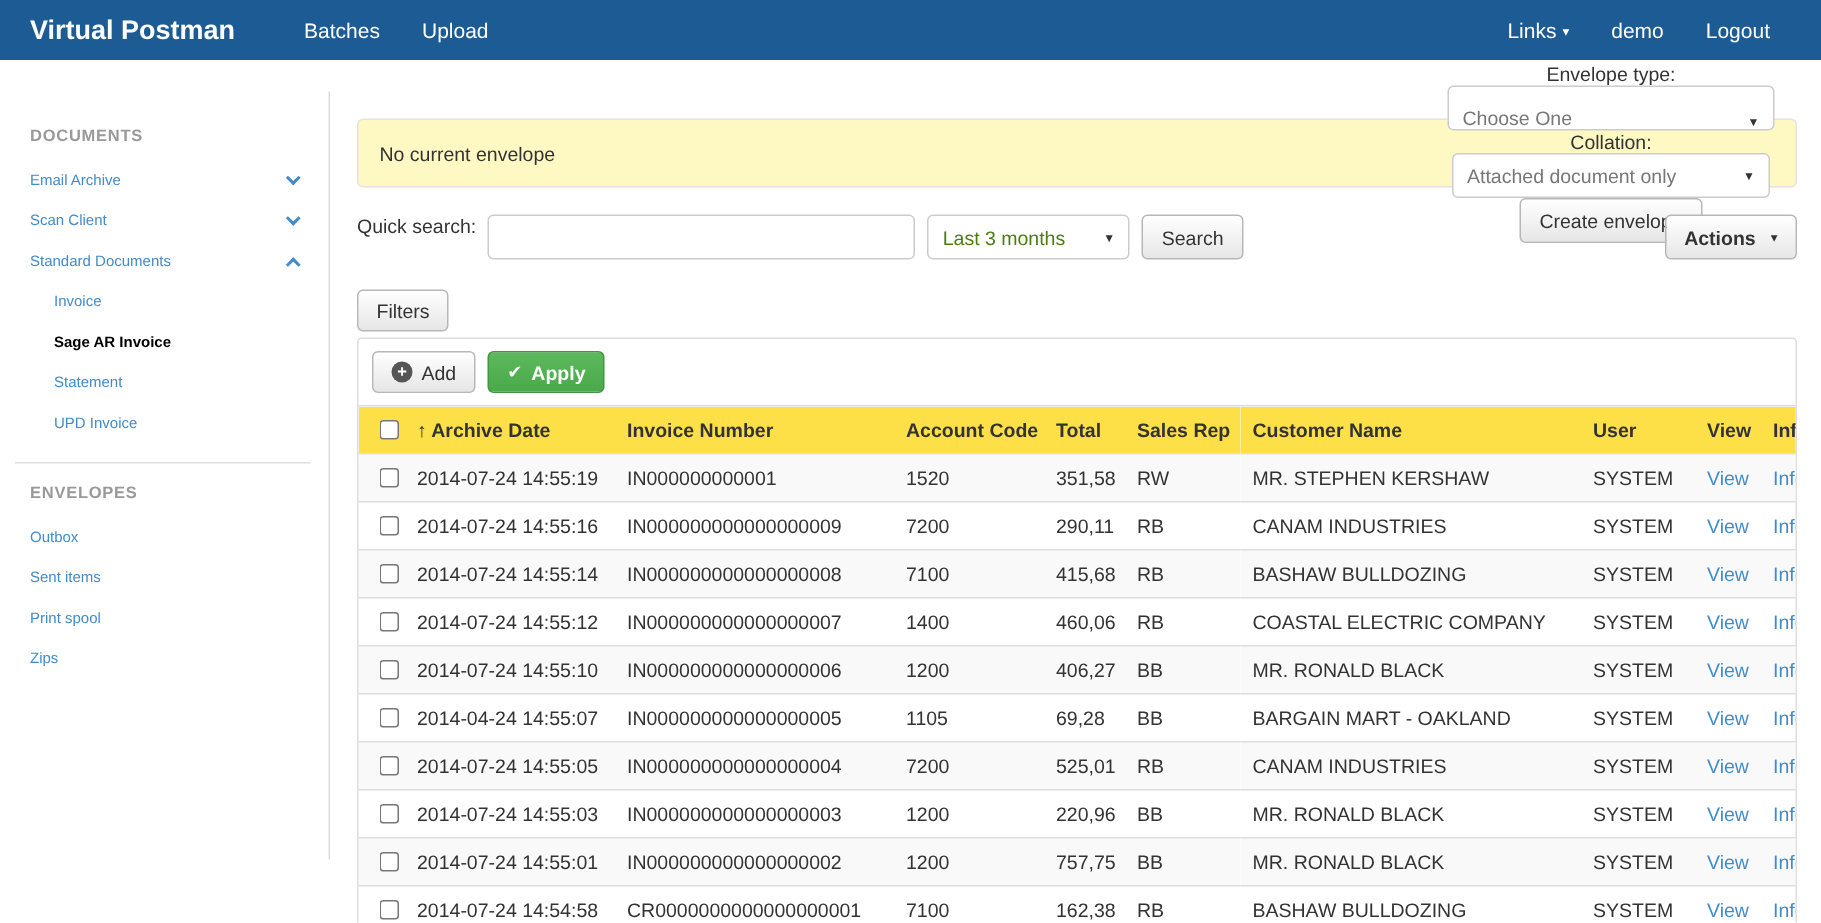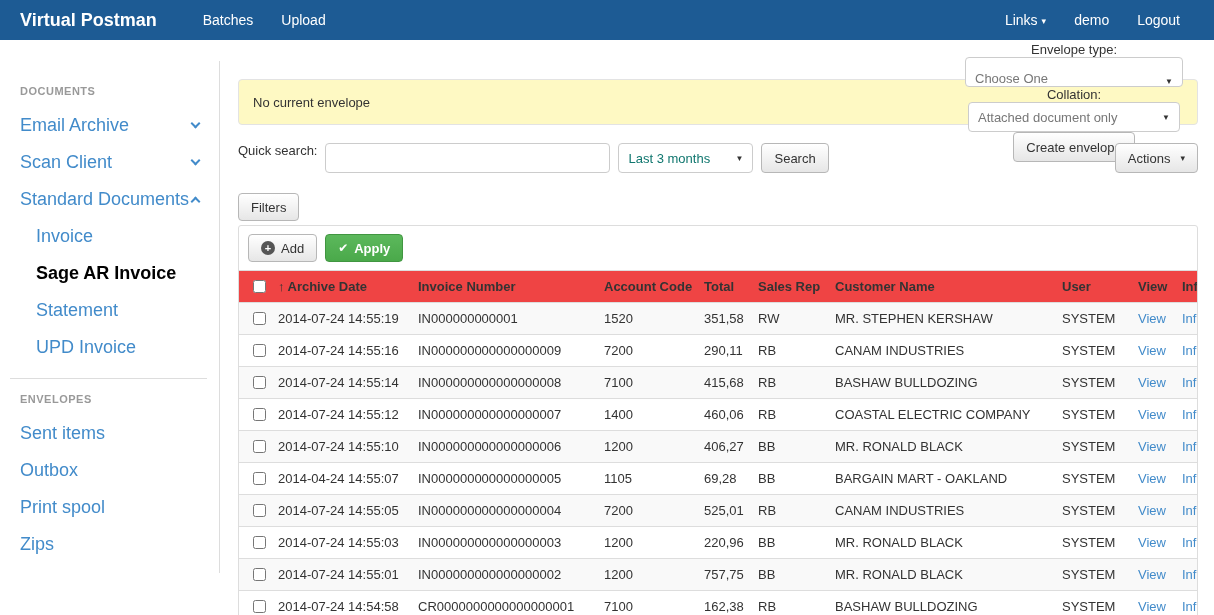--- a/index.html
+++ b/index.html
@@ -11,21 +11,21 @@
   .brand { font-size:18px; font-weight:bold; margin-right:32px; cursor:pointer; white-space:nowrap; }
   .nav-left, .nav-right { display:flex; align-items:flex-start; }
   .nav-right { margin-left:auto; }
   .nav-link { color:#fff; font-size:14px; padding:0 14px; cursor:pointer; white-space:nowrap; }
   .caret { display:inline-block; font-size:9px; margin-left:4px; vertical-align:middle; }
 
   
   .shell { display:flex; height:512px;margin-top:21px; }
   .sidebar { width:220px; border-right:1px solid #ddd; padding:20px 12px 0 20px; flex:none; }
   .side-title { color:#999; font-weight:bold; font-size:11px; letter-spacing:.5px; margin:4px 0 10px; }
-  .side-item { display:flex; align-items:center; justify-content:space-between; color:#428bca; font-size:18px; padding:8px 8px 8px 0; cursor:pointer; }
+  .side-item { display:flex; align-items:center; justify-content:space-between; color:#428bca; font-size:10px; padding:8px 8px 8px 0; cursor:pointer; }
   .side-item.indent { padding-left:16px; }
   .side-item.active { color:#000000; font-weight:bold; }
   .chev { width:7px; height:7px; border-right:2px solid #428bca; border-bottom:2px solid #428bca; display:inline-block; flex:none; }
   .chev.down { transform:rotate(45deg); margin-top:-4px; }
   .chev.up { transform:rotate(-135deg); margin-top:4px; }
   .side-divider { border-top:1px solid #ddd; margin:12px 0 14px -10px; }
 
   .content { flex:1; padding:18px 16px 0 18px; }
 
   
@@ -41,29 +41,29 @@
          background:linear-gradient(#ffffff,#e6e6e6); border:1px solid #b7b7b7; border-radius:4px;
          font-size:13px; color:#333; cursor:pointer; font-family:inherit; white-space:nowrap; }
   .btn-sm { height:28px; }
   .btn-green { background:linear-gradient(#5cb85c,#4aa94a); border-color:#419641; color:#fff; font-weight:bold; }
   .add-icon { width:14px; height:14px; border-radius:50%; background:#555; color:#fff; display:inline-flex; align-items:center; justify-content:center; font-size:11px; font-weight:bold; line-height:1; }
   .check-icon { font-size:12px; line-height:1; }
 
   
   .search-row { display:flex; align-items:flex-start; gap:8px; margin-bottom:20px; }
   .search-input { width:285px; height:30px; border:1px solid #ccc; border-radius:4px; padding:0 8px; font:inherit; }
-  .actions-btn { margin-left:auto; }
+  .actions-btn { margin-left:auto;font-weight:bold; }
 
   
   .filters-row { margin-bottom:4px;text-decoration:underline; }
   .panel { border:1px solid #ddd; border-radius:3px; }
   .filter-toolbar { padding:8px 9px; border-bottom:1px solid #ddd; display:flex; gap:8px; }
 
   table { width:100%; border-collapse:collapse; table-layout:fixed; font-size:13px; }
-  thead th { background:#ef4444; text-align:left; font-weight:bold; padding:6px 8px; border-bottom:1px solid #ddd; white-space:nowrap; overflow:hidden; }
+  thead th { background:#fde047; text-align:left; font-weight:bold; padding:6px 8px; border-bottom:1px solid #ddd; white-space:nowrap; overflow:hidden; }
   tbody td { padding:6px 8px; border-top:1px solid #ddd; white-space:nowrap; overflow:hidden; }
   tbody tr:first-child td { border-top:none; }
   tbody tr:nth-child(odd) { background:#f9f9f9; }
   th.right, td.right { text-align:left; }
   .col-check { padding-left:10px; }
   .sort-ico { font-weight:bold; margin-right:3px; }
   a.tlink { color:#428bca; text-decoration:none; cursor:pointer; }
 
   
   .tfooter { display:flex; align-items:center; gap:10px; padding:4px 10px; height:36px;
@@ -116,24 +116,24 @@
       </div>
       <div class="side-item indent">
         <span>Statement</span>
       </div>
       <div class="side-item indent">
         <span>UPD Invoice</span>
       </div>
       <div class="side-divider"></div>
       <div class="side-title">ENVELOPES</div>
       <div class="side-item">
+        <span>Outbox</span>
+      </div>
+      <div class="side-item">
         <span>Sent items</span>
-      </div>
-      <div class="side-item">
-        <span>Outbox</span>
       </div>
       <div class="side-item">
         <span>Print spool</span>
       </div>
       <div class="side-item">
         <span>Zips</span>
       </div>
     </aside>
 
   <main class="content">
@@ -152,21 +152,21 @@
           <span class="sel-caret">▼</span>
         </div>
         <button class="btn">Create envelope</button>
       </div>
     </div>
 
     <div class="search-row">
       <span class="flabel">Quick search:</span>
       <input class="search-input" type="text" value="" style="">
       <div class="fselect w-period">
-        <span style="color:#0f766e">Last 3 months</span>
+        <span style="color:#4d7c0f">Last 3 months</span>
         <span class="sel-caret">▼</span>
       </div>
       <button class="btn">Search</button>
       <button class="btn actions-btn">
           <span>Actions</span>
           <span class="caret" style="color:#333">▾</span>
         </button>
     </div>
 
     <div class="filters-row">

